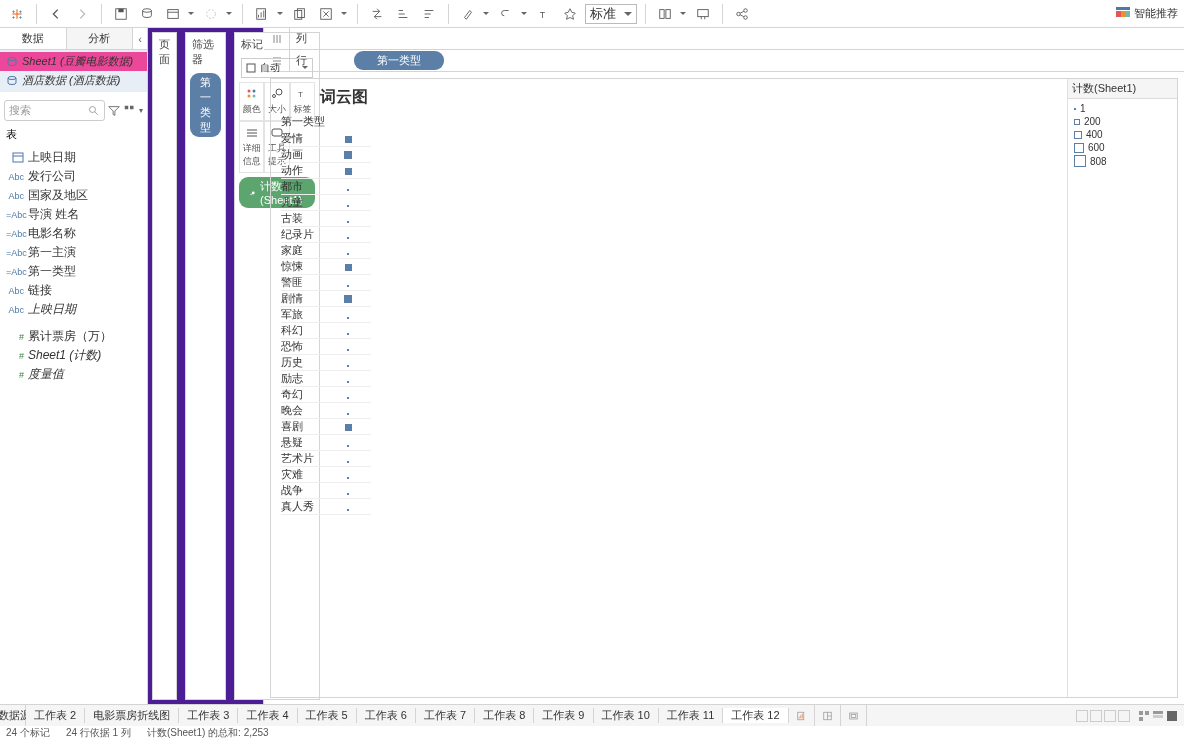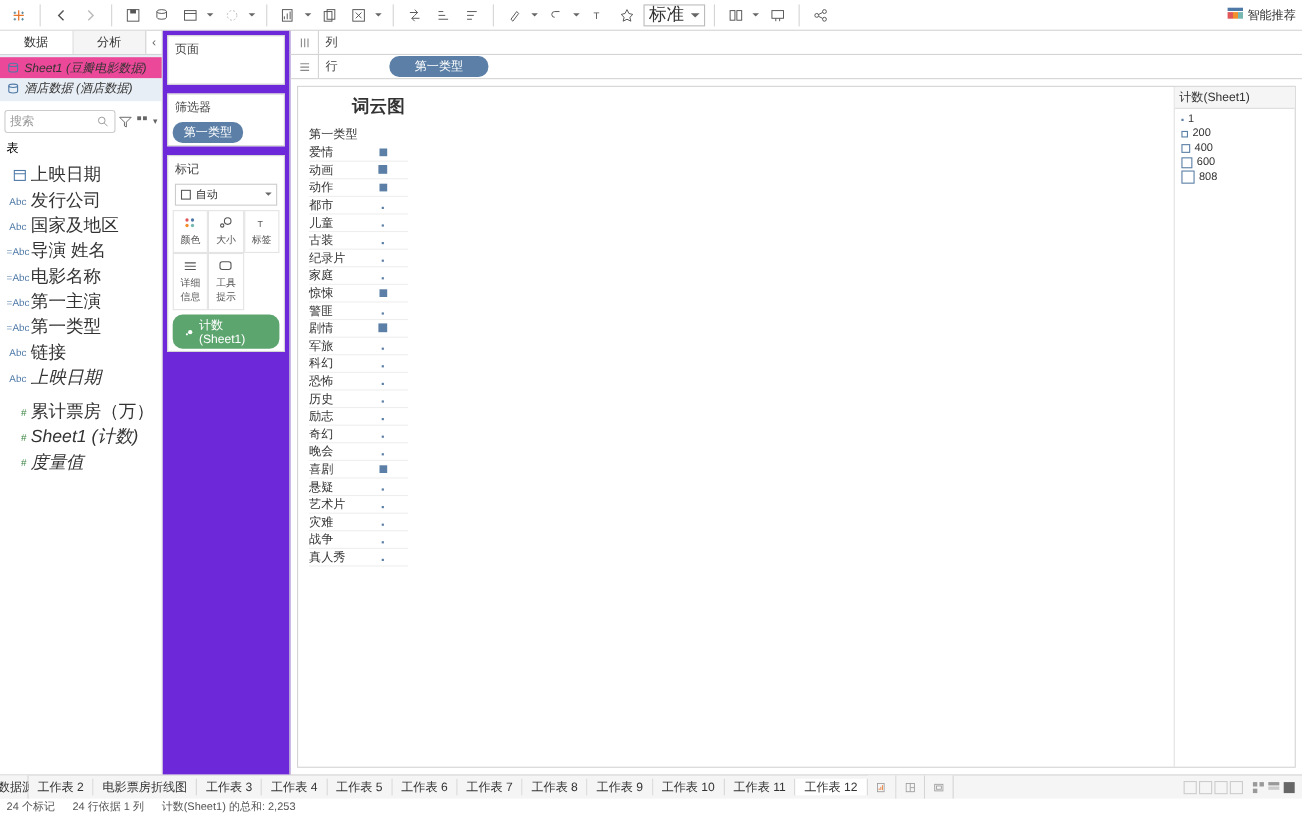--- a/index.html
+++ b/index.html
@@ -1,21 +1,21 @@
 <!DOCTYPE html>
 <html><head>
 <meta charset="utf-8">
 <style>
 * { margin: 0; padding: 0; box-sizing: border-box; font-family: "Microsoft YaHei", Arial, sans-serif; }
 body { background: #fff; color: #333; font-size: 11px; width: 1184px; height: 740px; overflow: hidden; position: relative; }
 .toolbar { height: 28px; border-bottom: 1px solid #d4d4d4; display: flex; align-items: center; padding: 0 6px; gap: 4px; }
 .tb-btn { width: 22px; height: 22px; display: flex; align-items: center; justify-content: center; color: #555; cursor: pointer; }
 .tb-btn svg { width: 14px; height: 14px; }
 .tb-sep { width: 1px; height: 20px; background: #d4d4d4; margin: 0 4px; }
-.tb-select { height: 20px; border: 1px solid #bbb; padding: 0 18px 0 4px; font-size: 16px; background: #fff; position: relative; min-width: 52px; display: flex; align-items: center; }
+.tb-select { height: 20px; border: 1px solid #bbb; padding: 0 18px 0 4px; font-size: 13px; background: #fff; position: relative; min-width: 52px; display: flex; align-items: center; }
 .tb-select::after { content: ''; position: absolute; right: 4px; top: 7px; border-left: 4px solid transparent; border-right: 4px solid transparent; border-top: 4px solid #666; }
 .tb-dd { width: 10px; display: flex; align-items: center; justify-content: center; margin-left: -2px; }
 .tb-dd::before { content: ''; border-left: 3px solid transparent; border-right: 3px solid transparent; border-top: 3px solid #666; }
 .smart-rec { margin-left: auto; display: flex; align-items: center; gap: 4px; cursor: pointer; }
 .smart-rec-icon { width: 14px; height: 14px; }
 .smart-rec-icon::before { content: ''; display: block; width: 14px; height: 3px; background: #4e79a7; margin-bottom: 1px; }
 .smart-rec-icon::after { content: ''; display: block; width: 14px; height: 6px; background: linear-gradient(90deg, #e15759 33%, #f28e2b 33% 66%, #76b7b2 66%); }
 
 .main { display: flex; height: 676px; }
 .left-pane { width: 148px; border-right: 1px solid #d4d4d4; display: flex; flex-direction: column; }
@@ -29,24 +29,24 @@
 .ds-icon { width: 12px; height: 12px; }
 .search-row { display: flex; align-items: center; padding: 2px 4px; gap: 2px; border-bottom: 0; margin-top: 6px; }
 .search-box { flex: 1; border: 1px solid #ccc; border-radius: 3px; padding: 2px 4px; font-size: 11px; display: flex; align-items: center; justify-content: space-between; }
 .search-icon { width: 12px; height: 12px; color: #888; }
 .filter-funnel, .view-btn { width: 14px; height: 14px; color: #666; cursor: pointer; }
 .section-label { padding: 4px 6px; font-size: 11px; color: #000; }
 .field-list { padding: 2px 0; }
 .field-item { display: flex; align-items: center; gap: 4px; padding: 1px 6px; cursor: pointer; }
 .field-icon { width: 18px; font-size: 9px; color: #4e79a7; text-align: right; }
 .field-icon.measure { color: #3a8540; }
-.field-label { font-size: 16px; }
+.field-label { font-size: 12px; }
 .field-label.italic { font-style: italic; }
 
-.mid-pane { width: 116px; background: #6d28d9; border-right: 1px solid #d4d4d4; display: flex; flex-direction: column; padding: 0; }
+.mid-pane { width: 116px; background: #4c1d95; border-right: 1px solid #d4d4d4; display: flex; flex-direction: row; padding: 0; }
 .card { background: #fff; border: 1px solid #d4d4d4; margin: 4px; }
 .card-title { padding: 4px 6px; font-size: 11px; color: #444; }
 .pill { display: inline-block; padding: 2px 10px; border-radius: 9px; font-size: 11px; color: #fff; margin: 2px 4px; cursor: pointer; }
 .pill.blue { background: #5b7fa6; }
 .pill.green { background: #5da56f; }
 .marks-card .mark-type { border: 1px solid #ccc; margin: 2px 6px 4px; padding: 2px 4px; font-size: 10px; display: flex; align-items: center; gap: 4px; position: relative; }
 .mark-type::after { content: ''; position: absolute; right: 4px; top: 7px; border-left: 3px solid transparent; border-right: 3px solid transparent; border-top: 3px solid #666; }
 .marks-grid { display: grid; grid-template-columns: repeat(3, 1fr); gap: 0; margin: 0 4px 4px; }
 .marks-cell { border: 1px solid #e4e4e4; padding: 4px 2px; text-align: center; font-size: 9px; color: #555; cursor: pointer; }
 .marks-cell svg { display: block; margin: 0 auto 2px; width: 14px; height: 14px; }

